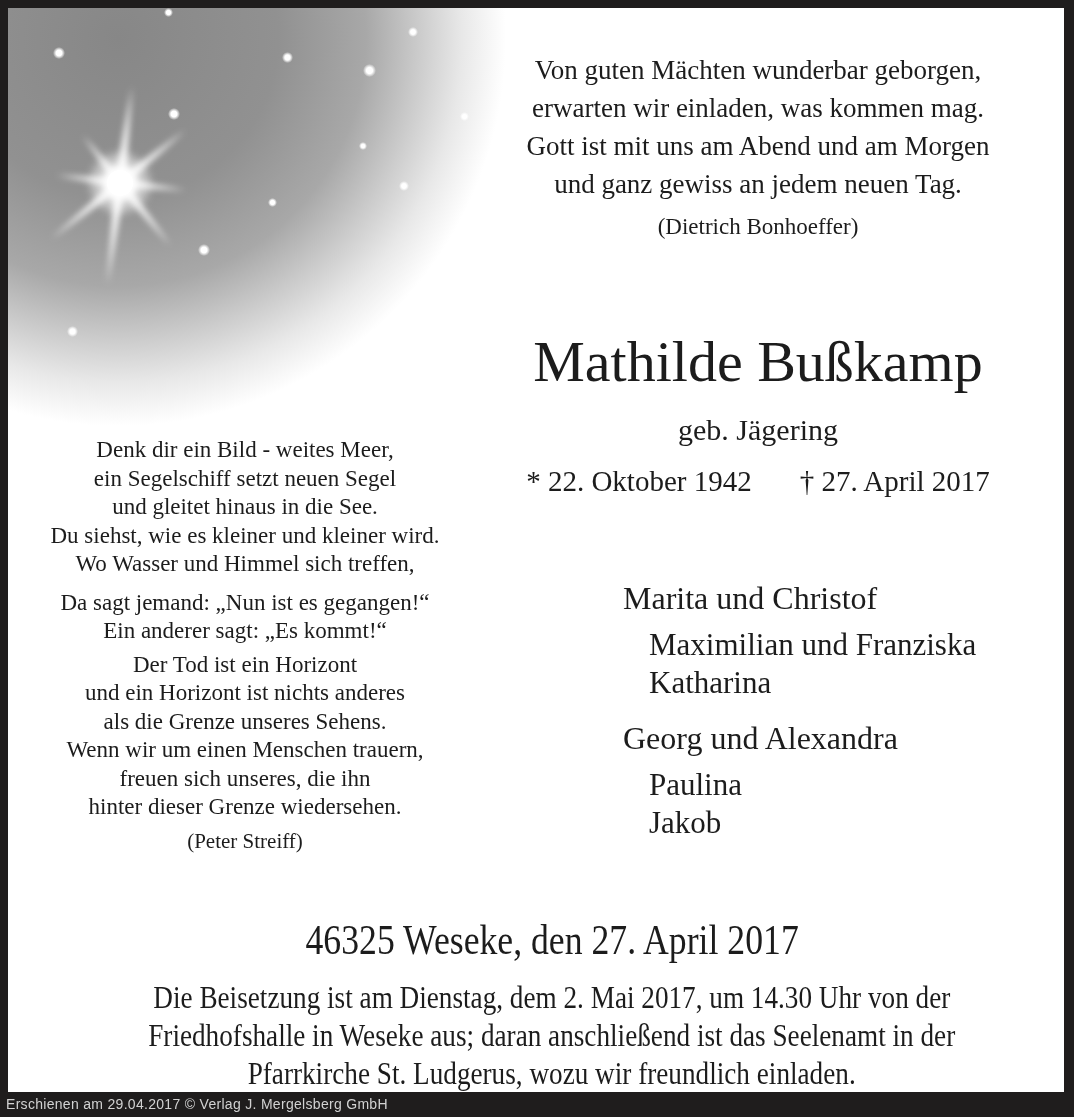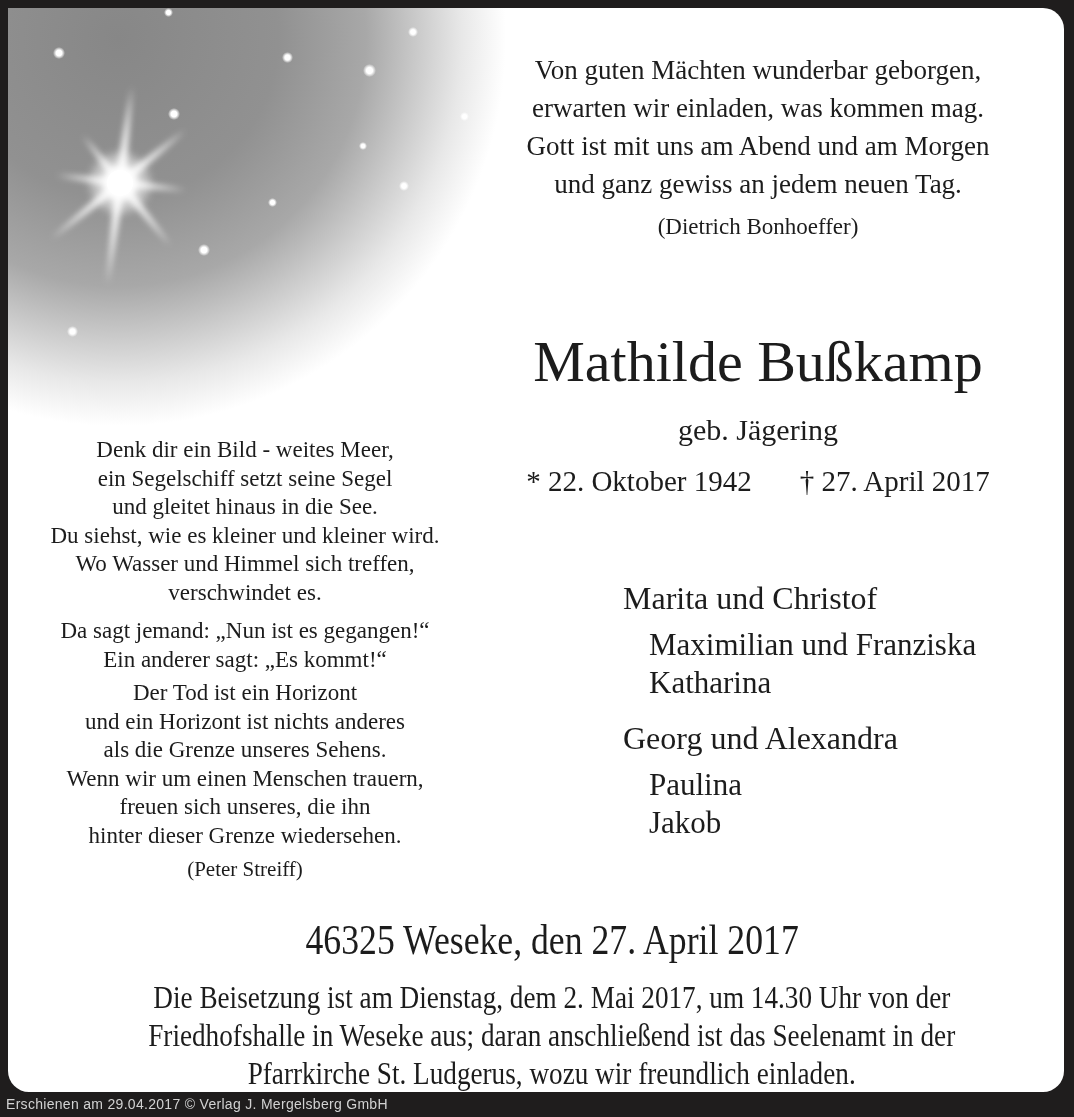--- a/index.html
+++ b/index.html
@@ -8,21 +8,20 @@
     background:#1f1d1d;
     position:relative;
     overflow:hidden;
     font-family:"Liberation Serif", serif;
     color:#1c1c1c;
   }
   .sheet {
     position:absolute; left:8px; top:8px;
     width:1056px; height:1084px;
     background:#ffffff;
-    border-radius:21px;
   }
   
   .artwork {
     position:absolute; left:0; top:0;
     width:505px; height:445px;
     background: radial-gradient(400px circle at 110px 30px,
       #878787 0%, #919191 40%, #a8a8a8 62%, #e8e8e8 86%, #ffffff 97%);
   }
   .starburst { position:absolute; left:-23px; top:40px; }
   .twinkle {
@@ -136,25 +135,24 @@
   <h1 class="name">Mathilde Bußkamp</h1>
   <div class="birthname">geb. Jägering</div>
   <div class="dates">
     <span>* 22. Oktober 1942</span>
     <span>† 27. April 2017</span>
   </div>
 
   <div class="poem">
     <div class="stanza1">
       <div>Denk dir ein Bild - weites Meer,</div>
-      <div>ein Segelschiff setzt seine Segel</div>
+      <div>ein Segelschiff setzt neuen Segel</div>
       <div>und gleitet hinaus in die See.</div>
       <div>Du siehst, wie es kleiner und kleiner wird.</div>
       <div>Wo Wasser und Himmel sich treffen,</div>
-      <div>verschwindet es.</div>
     </div>
     <div class="stanza2">
       <div>Da sagt jemand: „Nun ist es gegangen!“</div>
       <div>Ein anderer sagt: „Es kommt!“</div>
     </div>
     <div class="stanza3">
       <div>Der Tod ist ein Horizont</div>
       <div>und ein Horizont ist nichts anderes</div>
       <div>als die Grenze unseres Sehens.</div>
       <div>Wenn wir um einen Menschen trauern,</div>

